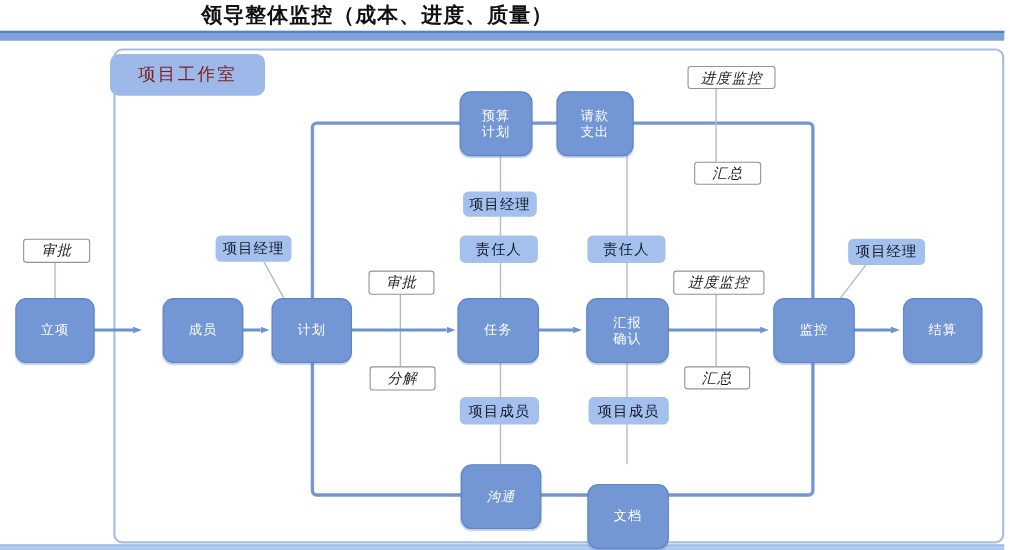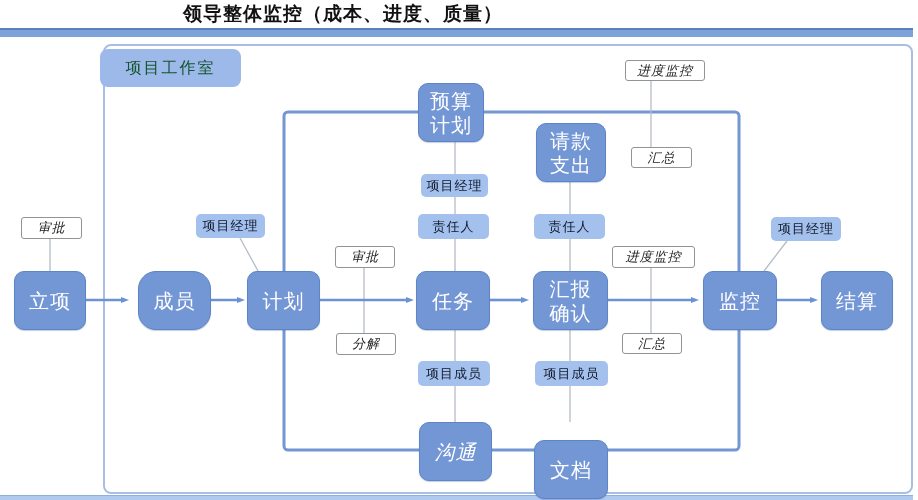--- a/index.html
+++ b/index.html
@@ -21,29 +21,29 @@
     position:absolute;left:0;top:495px;width:913px;height:5px;
     background:#b0c9ef;border-top:1px solid #8fafe0;
   }
   .container-frame{
     position:absolute;left:103px;top:44px;width:806px;height:446px;
     border:2px solid #a8bfe3;border-radius:8px;background:transparent;
   }
   .container-tab{
     position:absolute;left:100px;top:49px;width:141px;height:38px;
     background:#9cb9e9;border-radius:8px;
-    color:#14532d;font-size:16px;letter-spacing:2px;
+    color:#7f1d1d;font-size:16px;letter-spacing:2px;
     display:flex;align-items:center;justify-content:center;
     z-index:3;
   }
   svg.wires{position:absolute;left:0;top:0;z-index:1;}
   .node{
     position:absolute;z-index:2;
     background:#7396d5;border:1px solid #5d84c6;border-radius:10px;
-    color:#fff;font-size:20px;letter-spacing:1px;line-height:1.2;
+    color:#fff;font-size:12px;letter-spacing:1px;line-height:1.2;
     display:flex;align-items:center;justify-content:center;
     text-align:center;white-space:pre-line;
     box-shadow:0 1px 1px rgba(90,120,170,.35);
   }
   .tag{
     position:absolute;z-index:2;
     background:#a4c1ee;border-radius:5px;
     color:#0f172a;font-size:13px;letter-spacing:1px;
     display:flex;align-items:center;justify-content:center;
     text-align:center;
@@ -93,31 +93,31 @@
     <line x1="84" y1="300" x2="121" y2="300" marker-end="url(#arrow)"></line>
     <line x1="202" y1="300" x2="237" y2="300" marker-end="url(#arrow)"></line>
     <line x1="318" y1="300" x2="406" y2="300" marker-end="url(#arrow)"></line>
     <line x1="490" y1="300" x2="521" y2="300" marker-end="url(#arrow)"></line>
     <line x1="606" y1="300" x2="691" y2="300" marker-end="url(#arrow)"></line>
     <line x1="775" y1="300" x2="810" y2="300" marker-end="url(#arrow)"></line>
   </g>
 </svg>
 
 <div class="node" style="left:14px;top:271px;width:70px;height:57px;">立项</div>
-<div class="node" style="left:138px;top:271px;width:71px;height:57px;border-radius:18px;">成员</div>
+<div class="node" style="left:148px;top:271px;width:71px;height:57px;">成员</div>
 <div class="node" style="left:247px;top:271px;width:71px;height:57px;">计划</div>
 <div class="node" style="left:416px;top:271px;width:72px;height:57px;">任务</div>
 <div class="node" style="left:533px;top:271px;width:73px;height:57px;">汇报
 确认</div>
 <div class="node" style="left:703px;top:271px;width:72px;height:57px;">监控</div>
 <div class="node" style="left:821px;top:271px;width:70px;height:57px;">结算</div>
 
 <div class="node" style="left:418px;top:83px;width:64px;height:57px;">预算
 计划</div>
-<div class="node" style="left:536px;top:83px;width:68px;height:57px;margin-top:40px;">请款
+<div class="node" style="left:506px;top:83px;width:68px;height:57px;">请款
 支出</div>
 
 <div class="node" style="left:419px;top:422px;width:71px;height:57px;font-style:italic;">沟通</div>
 <div class="node" style="left:534px;top:422px;width:72px;height:57px;margin-top:18px;">文档</div>
 
 <div class="tag" style="left:196px;top:214px;width:69px;height:24px;">项目经理</div>
 <div class="tag" style="left:421px;top:174px;width:67px;height:23px;">项目经理</div>
 <div class="tag" style="left:418px;top:214px;width:71px;height:25px;">责任人</div>
 <div class="tag" style="left:534px;top:214px;width:71px;height:25px;">责任人</div>
 <div class="tag" style="left:771px;top:217px;width:70px;height:24px;">项目经理</div>

